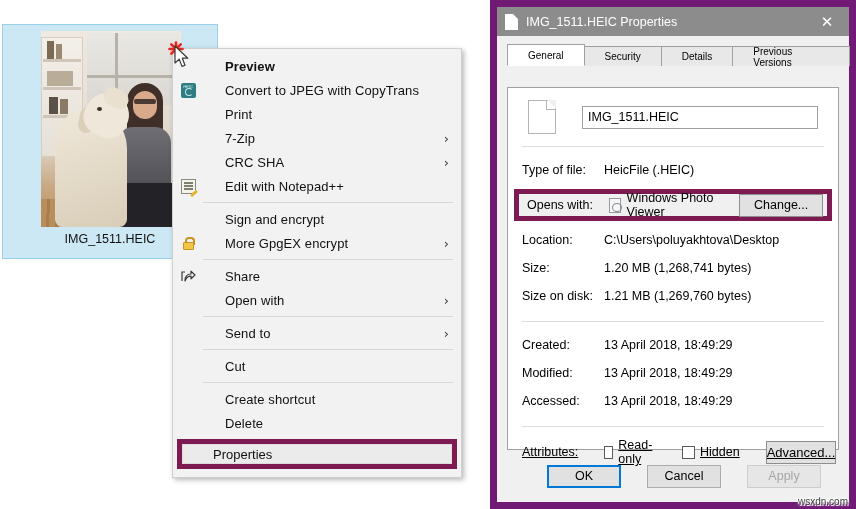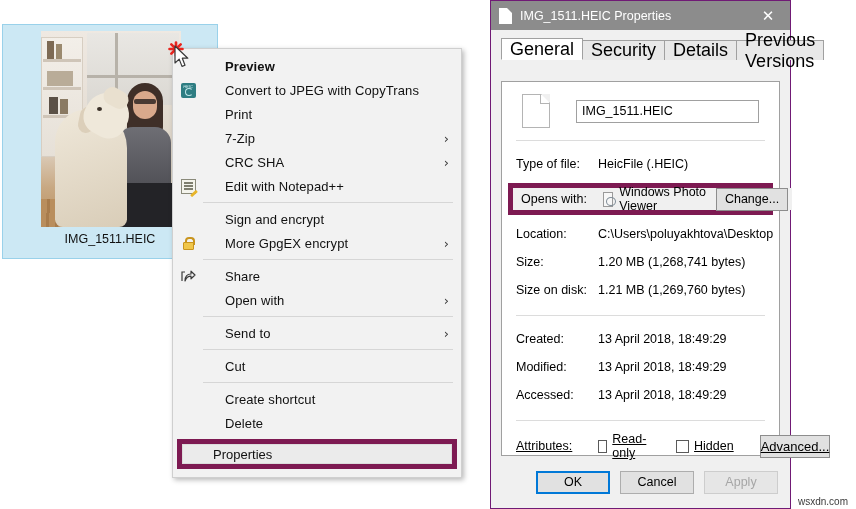--- a/index.html
+++ b/index.html
@@ -131,43 +131,43 @@
     border:5px solid #7d1a52;box-sizing:border-box;background:#f2f2f2;
   }
   #cm-properties{
     position:absolute;inset:0;display:flex;align-items:center;
     font-size:13px;color:#111;padding-left:30px;box-sizing:border-box;
     background:#ebebeb;border:1px solid #dcdcdc;
   }
 
   
   #props-dialog{
-    position:absolute;left:490px;top:0px;width:301px;height:509px;
-    background:#c4b5fd;border:1px solid #701a75;box-sizing:border-box;z-index:30;
+    position:absolute;left:490px;top:0px;width:366px;height:509px;
+    background:#c4b5fd;border:7px solid #701a75;box-sizing:border-box;z-index:30;
   }
   #props-title{
     height:29px;background:#8c8c8c;display:flex;align-items:center;
     padding-left:8px;color:#fff;font-size:12.5px;position:relative;
   }
   #props-title-icon{
     width:13px;height:16px;background:#fff;margin-right:8px;position:relative;
   }
   #props-title-icon:after{
     content:"";position:absolute;right:0;top:0;border-top:5px solid #8c8c8c;
     border-left:5px solid transparent;
   }
   #props-close{
     position:absolute;right:0;top:0;width:44px;height:29px;
     display:flex;align-items:center;justify-content:center;font-size:15px;color:#fff;
   }
   #props-body{position:absolute;left:0;right:0;top:29px;bottom:0;background:#f0f0f0;}
 
   #tabstrip{position:relative;height:22px;margin:8px 0 0 10px;display:flex;align-items:flex-end;}
   .tab{
-    height:20px;padding:0 8px;font-size:18px;color:#000;display:flex;align-items:center;
+    height:20px;padding:0 20px;font-size:10px;color:#000;display:flex;align-items:center;
     border:1px solid #a0a0a0;border-bottom:none;background:#e8e8e8;margin-right:-1px;
     box-sizing:border-box;
   }
   .tab.active{background:#fff;height:22px;border-bottom:1px solid #fff;position:relative;z-index:3;}
 
   #tabpanel{
     position:absolute;left:10px;right:10px;top:51px;bottom:52px;
     background:#fff;border:1px solid #a0a0a0;box-sizing:border-box;
   }
 
@@ -221,21 +221,21 @@
 
   #attr-row{display:flex;align-items:center;padding:0 14px;height:26px;font-size:12.5px;text-decoration:underline;}
   .chk{width:13px;height:13px;border:1px solid #5a5a5a;background:#fff;margin-right:5px;box-sizing:border-box;}
   .chkgrp{display:flex;align-items:center;margin-right:26px;}
   #btn-advanced{
     margin-left:auto;width:84px;height:23px;border:1px solid #8d8d8d;background:#e1e1e1;
     display:flex;align-items:center;justify-content:center;font-size:13px;box-sizing:border-box;text-align:right;
   }
 
   #btnbar{position:absolute;left:0;right:0;bottom:0;height:52px;display:flex;
-    align-items:center;justify-content:flex-end;padding-right:12px;gap:10px;}
+    align-items:center;justify-content:flex-end;padding-right:28px;gap:26px;}
   .dlgbtn{
     width:74px;height:23px;border:1px solid #adadad;background:#e1e1e1;
     display:flex;align-items:center;justify-content:center;font-size:12.5px;color:#000;
     box-sizing:border-box;
   }
   .dlgbtn.default{border:2px solid #0078d7;background:#e1e1e1;}
   .dlgbtn.disabled{color:#a6a6a6;background:#e6e6e6;border-color:#cdcdcd;}
 
   #watermark{
     position:absolute;right:8px;bottom:2px;font-size:10px;color:#3b3b3b;

